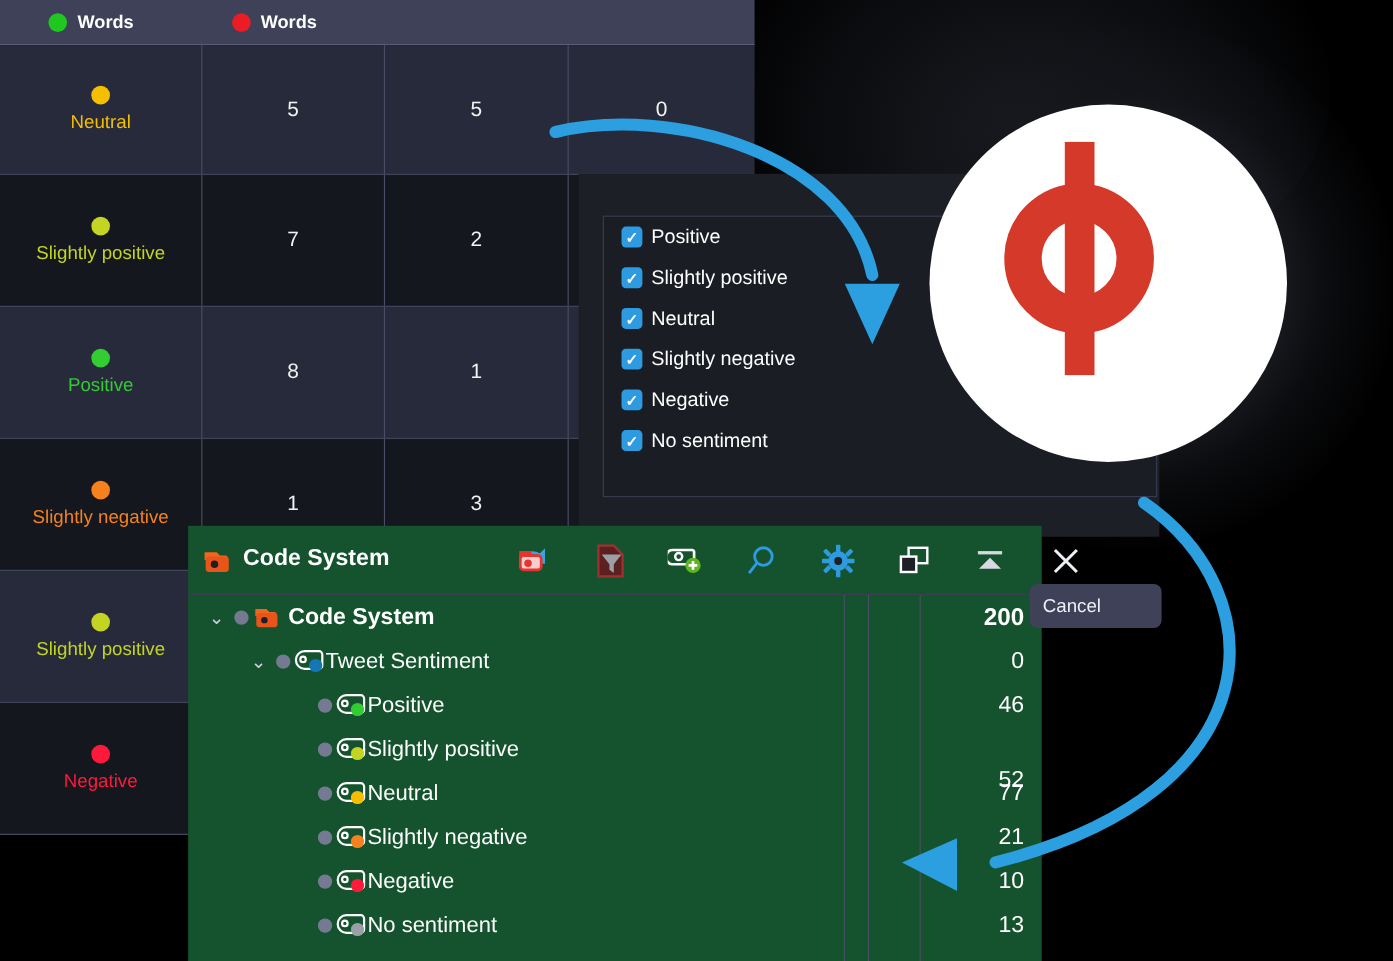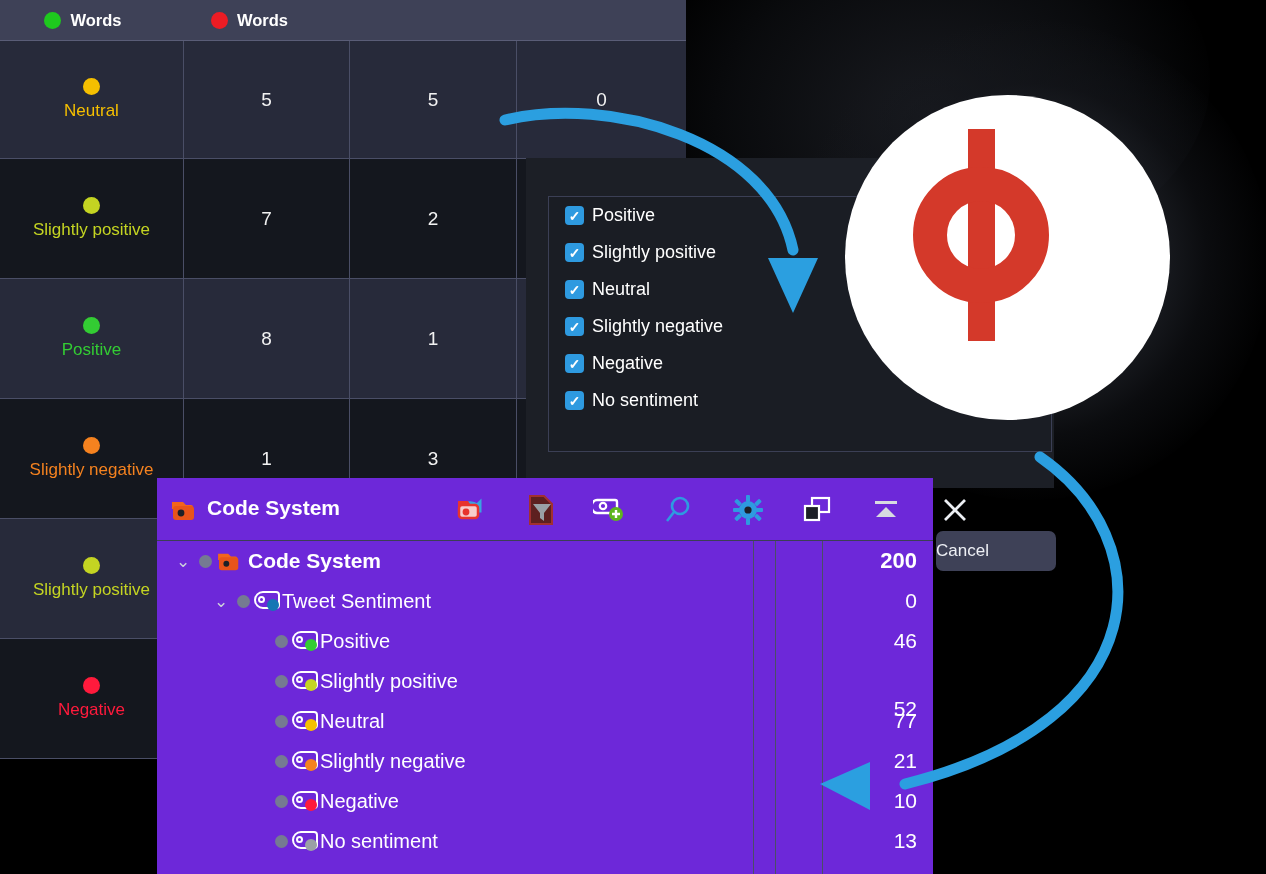--- a/index.html
+++ b/index.html
@@ -78,22 +78,22 @@
   .cblabel { color: #fff; font-size: 18px; }
 
   
   #logo {
     position: absolute; left: 845px; top: 95px; width: 325px; height: 325px;
     border-radius: 50%; background: #fff;
   }
 
   
   #csw {
-    position: absolute; left: 157px; top: 478px; width: 776px; height: 396px;
-    background: #6d28d9;
+    position: absolute; left: 171px; top: 478px; width: 776px; height: 396px;
+    background: #14532d;
   }
   #cswtitle { position: relative; height: 62px; }
   .cst-label {
     position: absolute; left: 50px; top: 18px;
     color: #fff; font-size: 21px; font-weight: bold;
   }
   .cs-folder-icon { position: absolute; left: 13px; top: 20px; }
   .cs-tools { position: absolute; left: 280px; top: 12px; display: flex; gap: 0; }
   .cs-tool { width: 69px; height: 40px; display: flex; align-items: center; justify-content: center; }
 
@@ -121,21 +121,21 @@
   .tval {
     position: absolute; right: 16px; height: 40px; line-height: 40px;
     color: #fff; font-size: 21px; text-align: right;
   }
   .tval.b { font-weight: bold; font-size: 22px; }
 
   
   #cancel {
     position: absolute; left: 936px; top: 531px; width: 120px; height: 40px;
     background: #3e4157; border-radius: 7px;
-    display: flex; align-items: center; 
+    display: flex; align-items: center; padding-left: 12px;
     color: #eef0f5; font-size: 17px;
   }
 
   
   #arrows { position: absolute; left: 0; top: 0; width: 1266px; height: 874px; pointer-events: none; }
 </style>
 </head>
 <body>
 
 <div id="stage">

